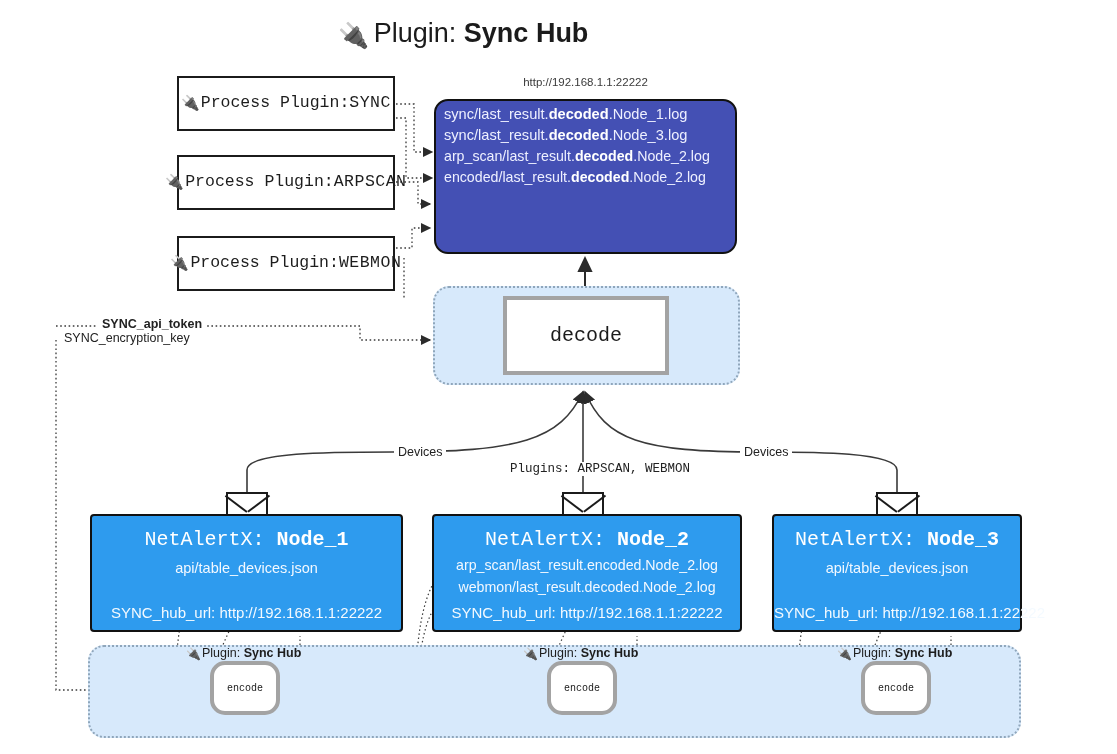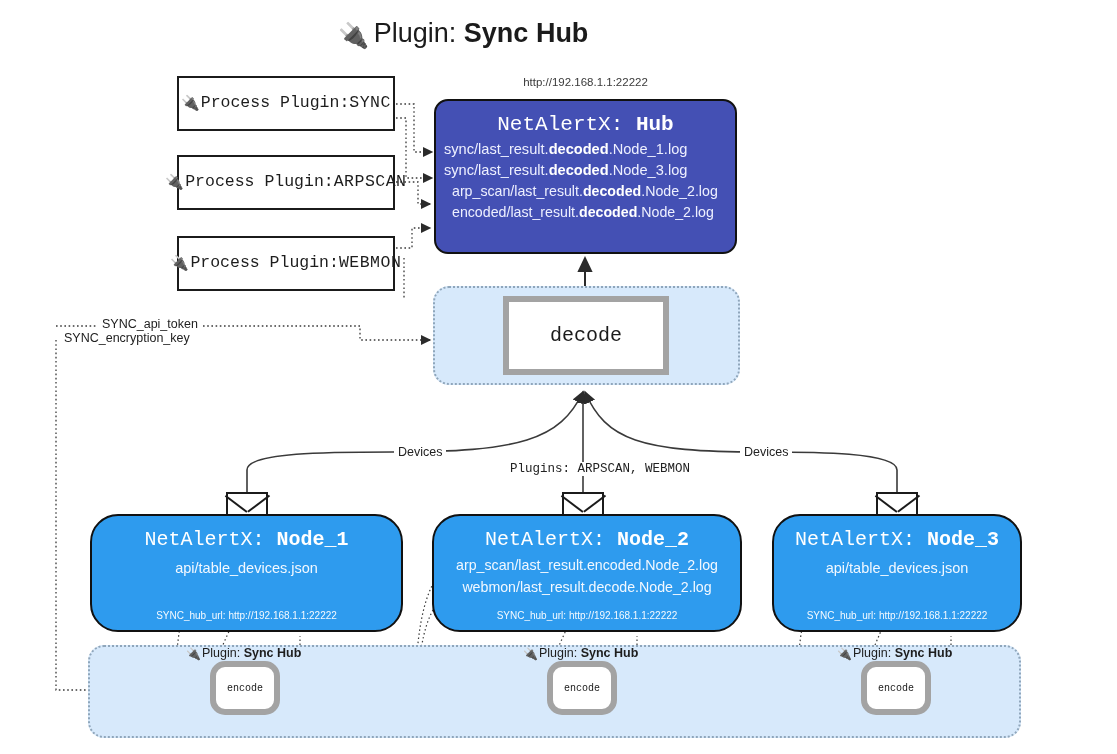--- a/index.html
+++ b/index.html
@@ -22,45 +22,45 @@
 
   
   #hub{left:434px;top:99px;width:303px;height:155px;background:#4450b4;
        border:2.5px solid #111;border-radius:14px;}
   #huburl{left:434px;top:76px;width:303px;text-align:center;font-size:11.5px;color:#3a3a3a;}
   #hub .htitle{margin-top:12px;text-align:center;color:#fff;
        font-family:"Liberation Mono",monospace;font-size:21px;}
   #hub .htitle b{font-weight:bold;}
   #hub .hlog{color:#eef0ff;font-size:14.6px;margin-top:5px;padding-left:8px;white-space:nowrap;}
   #hub .hlog b{font-weight:bold;color:#fff;text-align:right;}
-  #hub .hlog.wide{font-size:14.2px;padding-left:16px;}
+  #hub .hlog.wide{font-size:14.2px;padding-left:8px;}
 
   
   .lightbox{background:#d7e9fb;border:2px dotted #8fa6bb;border-radius:16px;}
   #decodewrap{left:433px;top:286px;width:307px;height:99px;}
   #bottomwrap{left:88px;top:645px;width:933px;height:93px;}
 
-  .wbox{border:6px solid #a3a3a3;background:#fff;}
+  .wbox{border:4px solid #a3a3a3;background:#fff;}
   #decode{left:503px;top:296px;width:166px;height:79px;
           display:flex;align-items:center;justify-content:center;
           font-family:"Liberation Mono",monospace;font-size:20px;color:#1b1b1b;}
   .encode{width:70px;height:54px;display:flex;align-items:center;justify-content:center;
           font-family:"Liberation Mono",monospace;font-size:10px;color:#1b1b1b;border-radius:15px;}
   .plabel{font-size:12.5px;white-space:nowrap;}
   .plabel b{font-weight:bold;}
   .plabel .plug{font-size:12px;margin-right:1px;vertical-align:-1px;}
 
   
-  .node{background:#2e9bee;border:2.5px solid #111;border-radius:28px;height:118px;}
+  .node{background:#2e9bee;border:2.5px solid #111;border-radius:4px;height:118px;}
   .node .ntitle{margin-top:12px;text-align:center;color:#fff;
         font-family:"Liberation Mono",monospace;font-size:20px;}
   .node .ntitle b{font-weight:bold;}
   .node .nline{text-align:center;color:#f2f8ff;font-size:14.5px;margin-top:9px;white-space:nowrap;}
   .node .nurl{position:absolute;left:0;bottom:9px;width:100%;text-align:center;
-        color:#f4faff;font-size:10px;white-space:nowrap;}
+        color:#f4faff;font-size:15px;white-space:nowrap;}
   #node1{left:90px;top:514px;width:313px;}
   #node2{left:432px;top:514px;width:310px;}
   #node3{left:772px;top:514px;width:250px;}
   #node2 .nline{margin-top:6px;font-size:14.2px;}
 
   
   .env{width:42px;height:32px;background:#fff;border:2.2px solid #1b1b1b;}
   .env:before,.env:after{content:"";position:absolute;top:1px;width:26.5px;height:2px;
         background:#1b1b1b;}
   .env:before{left:-2px;transform:rotate(37deg);transform-origin:left top;}
@@ -138,33 +138,30 @@
   <div class="l1"><span class="plug">🔌</span><span>Process Plugin:</span></div>
   <div class="l2">ARPSCAN</div>
 </div>
 <div class="abs pbox" style="left:177px;top:236px;">
   <div class="l1"><span class="plug">🔌</span><span>Process Plugin:</span></div>
   <div class="l2">WEBMON</div>
 </div>
 
 <div class="abs" id="huburl">http://192.168.1.1:22222</div>
 <div class="abs" id="hub">
-  <div class="htitle">
-    <span>NetAlertX:</span> <b>Hub</b>
-  </div>
   <div class="hlog"><span>sync/last_result.</span><b>decoded</b><span>.Node_1.log</span></div>
   <div class="hlog"><span>sync/last_result.</span><b>decoded</b><span>.Node_3.log</span></div>
   <div class="hlog wide"><span>arp_scan/last_result.</span><b>decoded</b><span>.Node_2.log</span></div>
   <div class="hlog wide"><span>encoded/last_result.</span><b>decoded</b><span>.Node_2.log</span></div>
 </div>
 
 <div class="abs lightbox" id="decodewrap"></div>
 <div class="abs wbox" id="decode">decode</div>
 
-<div class="abs elabel" style="left:98px;top:317px;">SYNC_api_token</div>
+<div class="abs elabel" style="left:98px;top:317px;font-weight:bold;">SYNC_api_token</div>
 <div class="abs elabel" style="left:60px;top:331px;">SYNC_encryption_key</div>
 
 <div class="abs elabel" style="left:394px;top:445px;">Devices</div>
 <div class="abs elabel" style="left:740px;top:445px;">Devices</div>
 <div class="abs elabel" style="left:506px;top:462px;font-family:Liberation Mono, monospace;">Plugins: ARPSCAN, WEBMON</div>
 
 <div class="abs env" style="left:226px;top:492px;"></div>
 <div class="abs env" style="left:562px;top:492px;"></div>
 <div class="abs env" style="left:876px;top:492px;"></div>
 
@@ -176,21 +173,21 @@
   <div class="nurl">
     <span>SYNC_hub_url:</span> <span>http://192.168.1.1:22222</span>
   </div>
 </div>
 
 <div class="abs node" id="node2">
   <div class="ntitle">
     <span>NetAlertX:</span> <b>Node_2</b>
   </div>
   <div class="nline">arp_scan/last_result.encoded.Node_2.log</div>
-  <div class="nline">webmon/last_result.decode.Node_2.log</div>
+  <div class="nline">webmon/last_result.decoded.Node_2.log</div>
   <div class="nurl">
     <span>SYNC_hub_url:</span> <span>http://192.168.1.1:22222</span>
   </div>
 </div>
 
 <div class="abs node" id="node3">
   <div class="ntitle">
     <span>NetAlertX:</span> <b>Node_3</b>
   </div>
   <div class="nline">api/table_devices.json</div>

